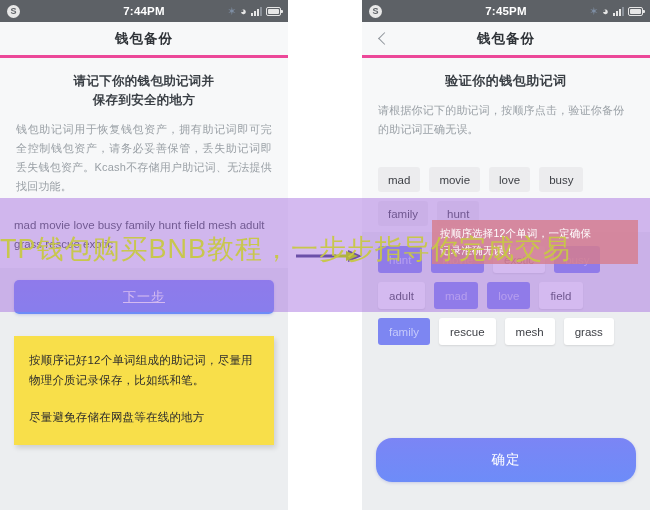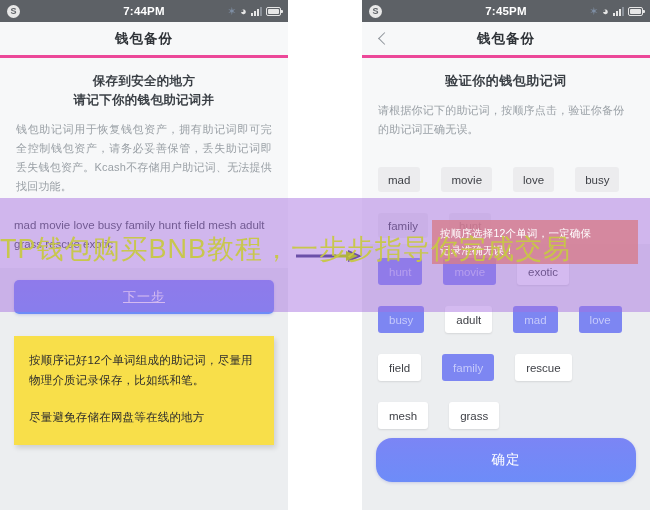--- a/index.html
+++ b/index.html
@@ -129,21 +129,21 @@
   }
   .note-card p {
     font-size: 11.5px; color:#2d2d2d; line-height: 20px; letter-spacing:0.2px;
   }
   .note-card p + p { margin-top: 17px; }
 
   
   .hero-title-2 { text-align:center; font-size: 13px; color:#3a3f45; font-weight:700; letter-spacing:0.5px;}
   .hero-desc-2 { margin-top: 11px; font-size: 11px; color:#9aa0a6; line-height: 19px; letter-spacing:0.2px;}
 
-  .chip-row { display:flex; flex-wrap: wrap; gap: 21px; }
+  .chip-row { display:flex; flex-wrap: wrap; gap: 9px; }
   .selected-area {
     padding: 12px 16px 6px 16px;
     background: #f7f8f9;
     min-height: 36px;
   }
   .chip {
     min-width: 34px; height: 25px; padding: 0 10px;
     display:flex; align-items:center; justify-content:center;
     font-size: 11.5px; border-radius: 3px;
     background: #ececee; color:#3d3f45;
@@ -228,22 +228,22 @@
       </div>
     </div>
 
     <div class="navbar">
       <div class="nav-title">钱包备份</div>
     </div>
 
     <div class="content">
       <div class="hero">
         <div class="hero-title">
+          <div>请记下你的钱包助记词并</div>
           <div>保存到安全的地方</div>
-          <div>请记下你的钱包助记词并</div>
         </div>
         <div class="hero-desc">钱包助记词用于恢复钱包资产，拥有助记词即可完全控制钱包资产，请务必妥善保管，丢失助记词即丢失钱包资产。Kcash不存储用户助记词、无法提供找回功能。</div>
       </div>
 
       <div class="mnemonic-box">
         <div>mad movie love busy family hunt field mesh adult</div>
         <div>grass rescue exotic</div>
       </div>
 
       <div class="primary-btn">下一步</div>

